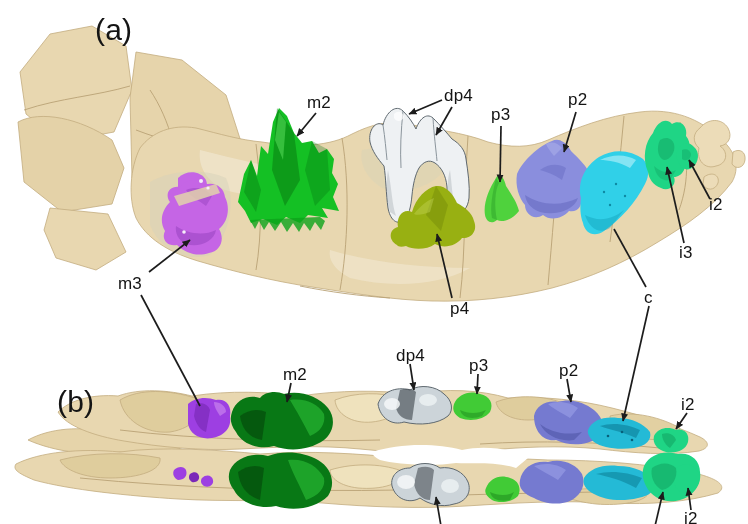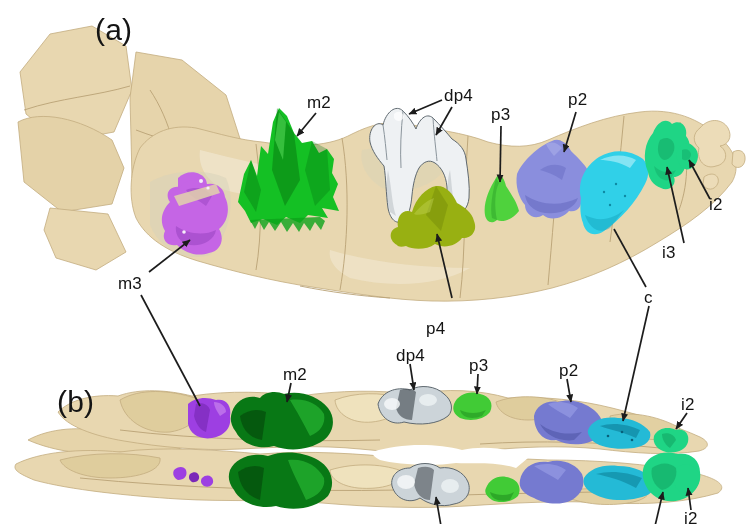--- a/index.html
+++ b/index.html
@@ -265,23 +265,23 @@
   </svg>
 
   <div class="label panel-label" style="left:95px;top:14px;">(a)</div>
   <div class="label panel-label" style="left:57px;top:386px;">(b)</div>
 
   <div class="label" style="left:307px;top:94px;">m2</div>
   <div class="label" style="left:444px;top:87px;">dp4</div>
   <div class="label" style="left:491px;top:106px;">p3</div>
   <div class="label" style="left:568px;top:91px;">p2</div>
   <div class="label" style="left:709px;top:196px;">i2</div>
-  <div class="label" style="left:662px;top:244px;">i3</div>
+  <div class="label" style="left:679px;top:244px;">i3</div>
   <div class="label" style="left:118px;top:275px;">m3</div>
-  <div class="label" style="left:426px;top:300px;margin-top:20px;">p4</div>
+  <div class="label" style="left:450px;top:300px;">p4</div>
   <div class="label" style="left:644px;top:289px;">c</div>
 
   <div class="label" style="left:283px;top:366px;">m2</div>
   <div class="label" style="left:396px;top:347px;">dp4</div>
   <div class="label" style="left:469px;top:357px;">p3</div>
   <div class="label" style="left:559px;top:362px;">p2</div>
   <div class="label" style="left:681px;top:396px;">i2</div>
   <div class="label" style="left:684px;top:510px;">i2</div>
 
 </div>

